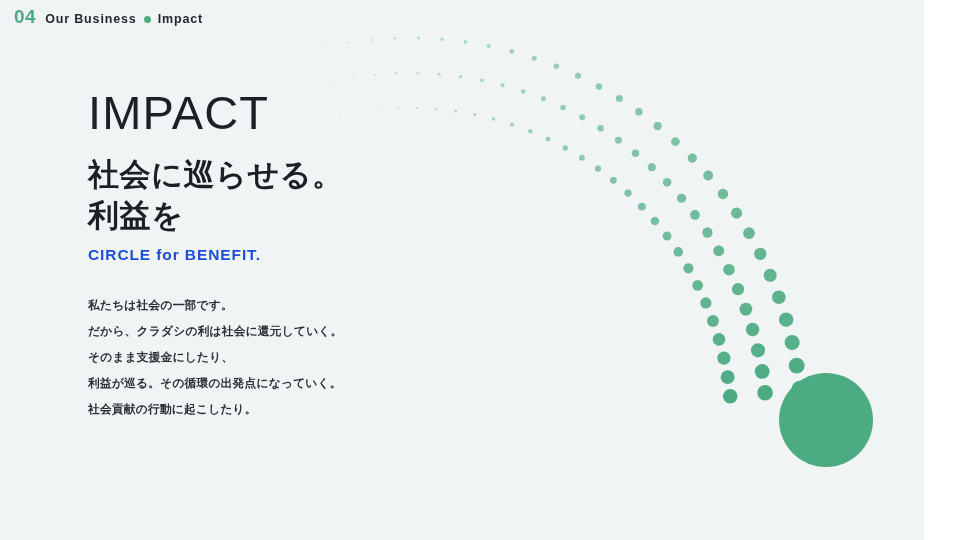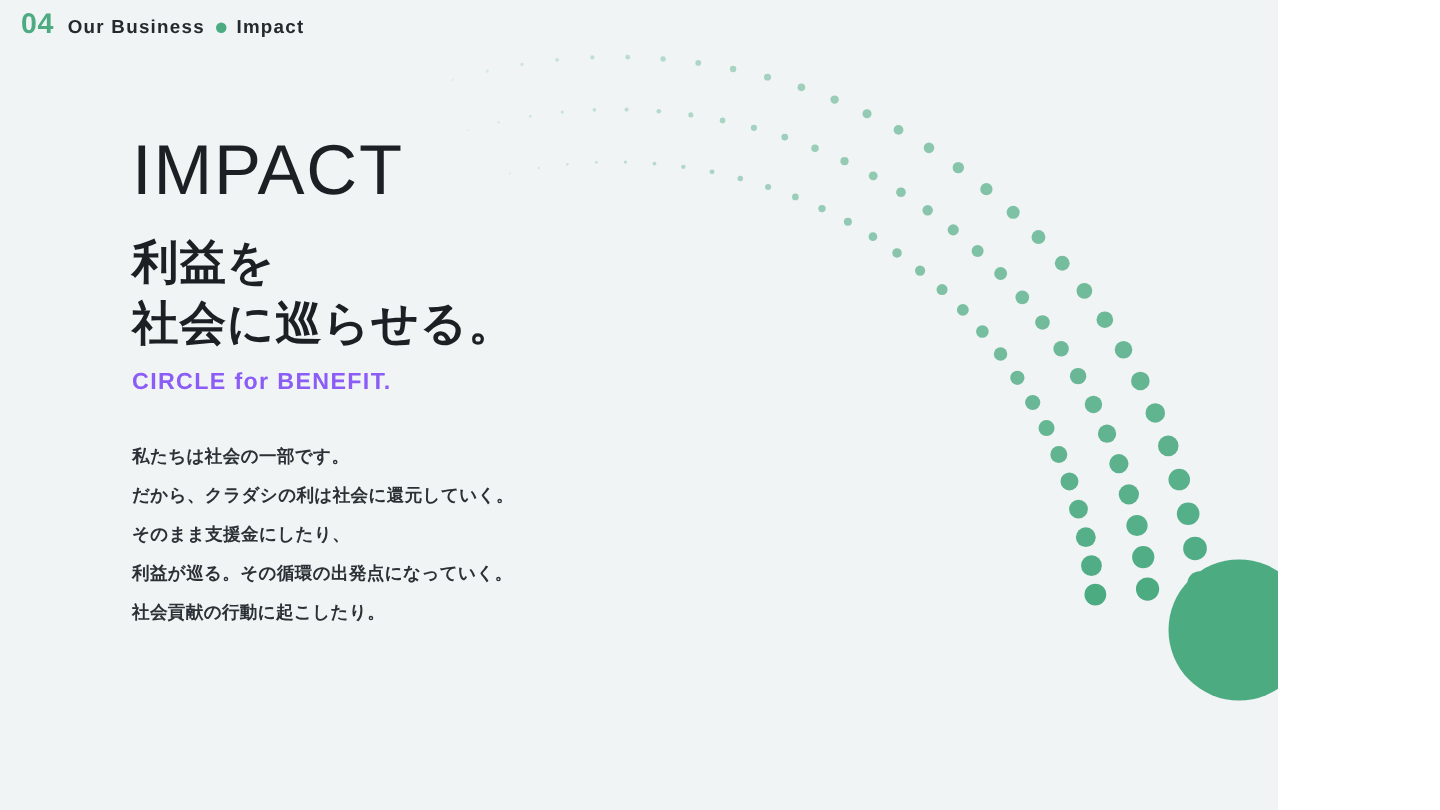--- a/index.html
+++ b/index.html
@@ -9,25 +9,24 @@
   }
   body {
     width: 960px;
     height: 540px;
     overflow: hidden;
     background: #ffffff;
     font-family: "Liberation Sans", "DejaVu Sans", sans-serif;
   }
   .slide {
     position: relative;
-    width: 820px;
+    width: 924px;
     height: 540px;
     background: #f0f4f5;
     overflow: hidden;
-    padding-left: 32px;
   }
 
   
   .header {
     position: absolute;
     left: 14px;
     top: 7px;
     display: flex;
     align-items: baseline;
     gap: 9px;
@@ -83,21 +82,21 @@
     line-height: 1.34;
     letter-spacing: 0.6px;
   }
   .headline-ja .ln {
     display: block;
   }
   .tagline {
     margin: 10px 0 0 0;
     font-size: 15.5px;
     font-weight: bold;
-    color: #8b5cf6;
+    color: #1d4ed8;
     letter-spacing: 0.9px;
     line-height: 1;
   }
   .body-copy {
     margin: 30px 0 12px 0;
     font-size: 11.7px;
     font-weight: bold;
     color: #2b3136;
     line-height: 2.22;
     letter-spacing: 0.25px;
@@ -228,22 +227,22 @@
         <circle cx="796.68" cy="365.65" r="7.89" fill="#4dab82" fill-opacity="0.977"></circle>
         <circle cx="799.85" cy="389.02" r="8.25" fill="#4dab82" fill-opacity="1.000"></circle>
       </svg>
     <div class="hero-circle" id="hero-circle" style="width: 94px; height: 94px; left: 779px; top: 373px; background: rgb(77, 171, 130);"></div>
   </div>
 
   <div class="content">
     <h1 class="title-en">IMPACT</h1>
 
     <div class="headline-ja">
+      <span class="ln">社会に巡らせる。</span>
       <span class="ln">利益を</span>
-      <span class="ln">社会に巡らせる。</span>
     </div>
 
     <p class="tagline">CIRCLE for BENEFIT.</p>
 
     <div class="body-copy">
       <span class="ln">私たちは社会の一部です。</span>
       <span class="ln">だから、クラダシの利は社会に還元していく。</span>
       <span class="ln">そのまま支援金にしたり、</span>
       <span class="ln">利益が巡る。その循環の出発点になっていく。</span>
       <span class="ln">社会貢献の行動に起こしたり。</span>

